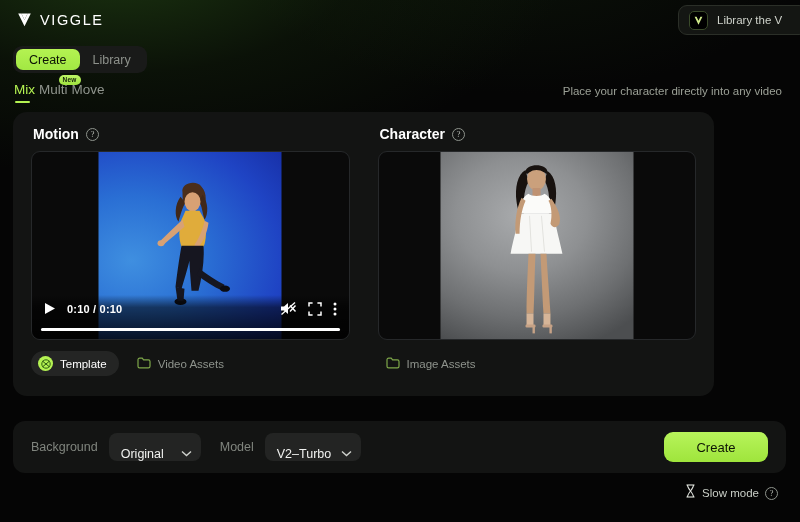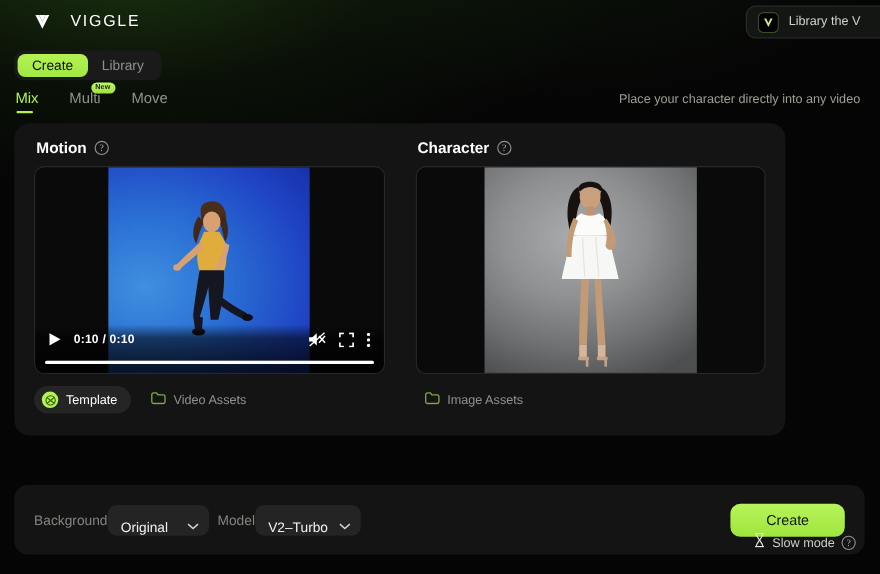--- a/index.html
+++ b/index.html
@@ -16,22 +16,22 @@
       radial-gradient(620px 300px at 120px -40px, rgba(46,92,26,0.55) 0%, rgba(24,46,14,0.30) 38%, rgba(0,0,0,0) 72%),
       radial-gradient(420px 220px at 520px -60px, rgba(30,60,20,0.25) 0%, rgba(0,0,0,0) 70%),
       #050505;
   }
 
   
   .topbar {
     position: absolute; top: 0; left: 0; width: 800px; height: 42px;
   }
   .logo {
-    position: absolute; left: 28px; top: 9px;
-    display: flex; align-items: center; gap: 15px; justify-content: space-between;
+    position: absolute; left: 14px; top: 9px;
+    display: flex; align-items: center; gap: 5px; justify-content: space-between;
   }
   .logo-mark {
     width: 21px; height: 21px; border-radius: 6px;
     display: flex; align-items: center; justify-content: center;
   }
   .logo-text {
     color: #ffffff; font-size: 14.5px; letter-spacing: 1.6px; font-weight: 500;
   }
   .download-pill {
     position: absolute; right: -8px; top: 5px;
@@ -66,21 +66,21 @@
     border: none; cursor: pointer; font-family: inherit;
   }
   .seg-btn.active {
     background: linear-gradient(180deg, #b4f252 0%, #a2e843 100%);
     color: #0c1205; font-weight: 500;
   }
 
   
   .tabs {
     position: absolute; left: 14px; top: 82px;
-    display: flex; align-items: center; gap: 28px;
+    display: flex; align-items: center; gap: 4px;
   }
   .tab {
     position: relative; font-size: 13.5px; color: #8f948d;
     padding-bottom: 6px; cursor: pointer; white-space: nowrap;
   }
   .tab.active { color: #b4f252; }
   .tab.active::after {
     content: ""; position: absolute; left: 1px; bottom: 0;
     width: 15px; height: 2px; background: #b4f252; border-radius: 2px;
   }
@@ -169,24 +169,25 @@
     height: 25px; padding: 0 8px; cursor: pointer;
   }
   .chip-plain .chip-label { color: #8e938c; font-weight: 400; }
   .tpl-dot {
     width: 15px; height: 15px; border-radius: 50%;
     background: #b4f252; display: flex; align-items: center; justify-content: center;
   }
 
   
   .bottom-bar {
-    position: absolute; left: 13px; top: 441px;
-    width: 773px; height: 63px;
+    position: absolute; left: 13px; top: 421px;
+    width: 773px; height: 52px;
     background: #131413; border-radius: 12px;
     display: flex; align-items: center; padding: 0 18px;
+    gap: 11px;
   }
   .field-label { color: #80857e; font-size: 12.5px; }
   .select {
     display: flex; align-items: flex-end; justify-content: space-between;
     height: 28px; background: #232423; border-radius: 8px;
     padding: 0 9px 0 12px; cursor: pointer; gap: 10px;
   }
   .select-value { color: #f1f2f0; font-size: 12.5px; font-weight: 500; white-space: nowrap; }
   #select-background { width: 92px; }
   #select-model { width: 96px; }

